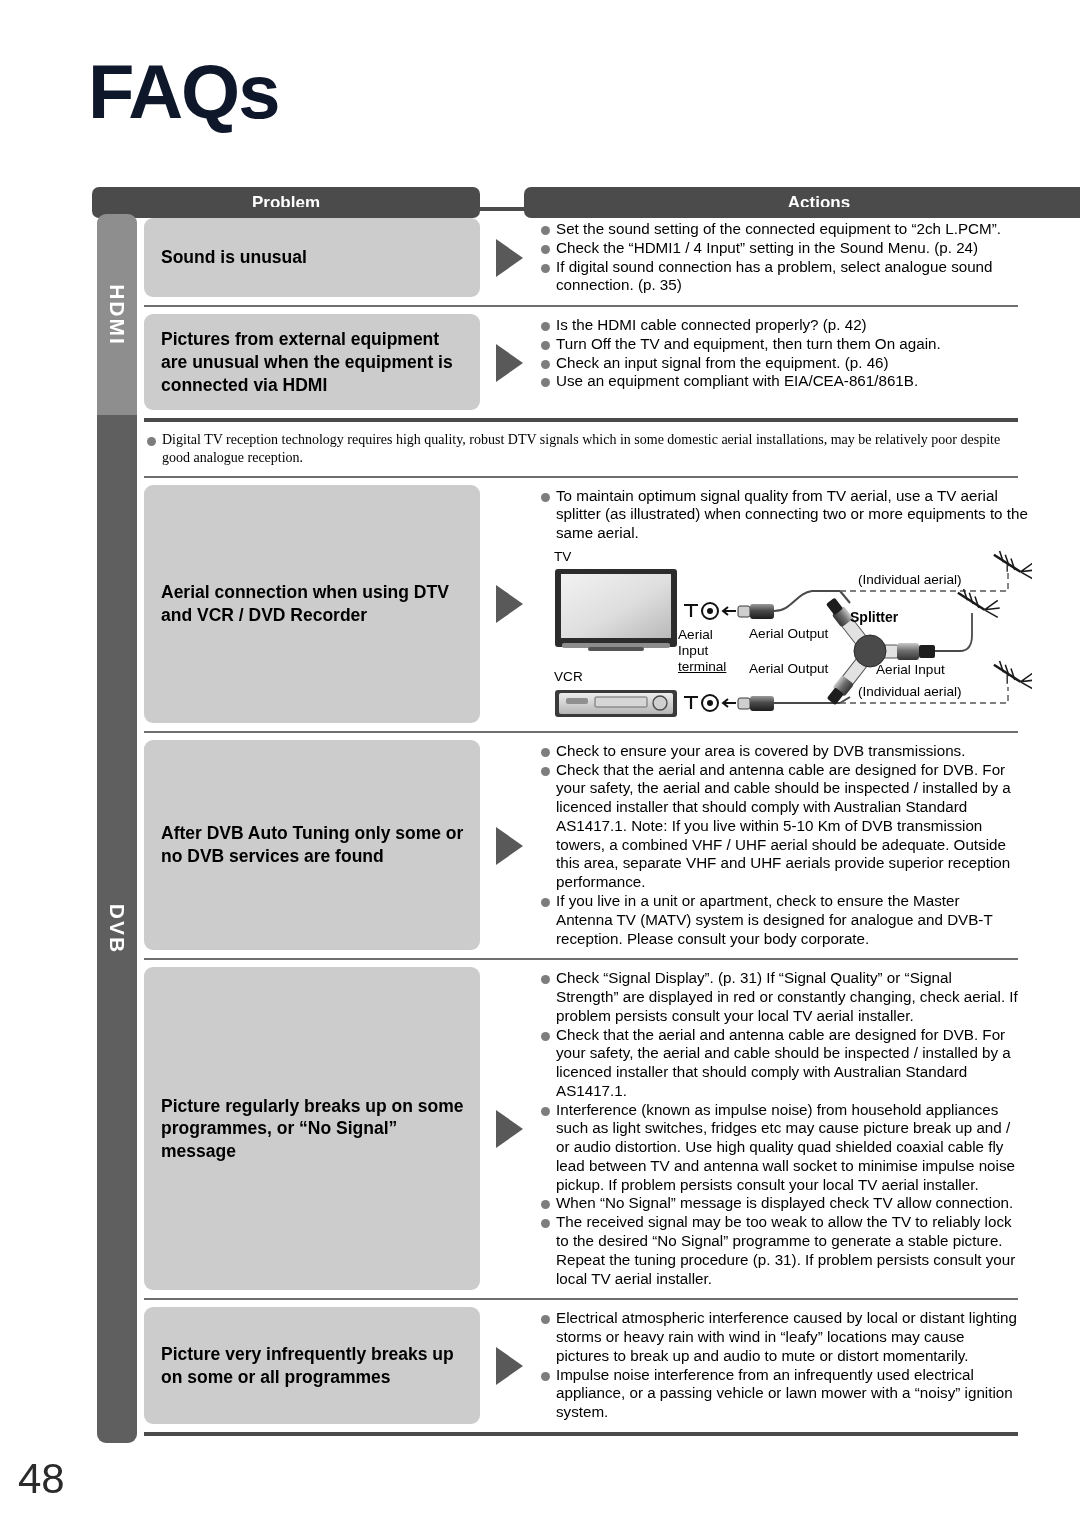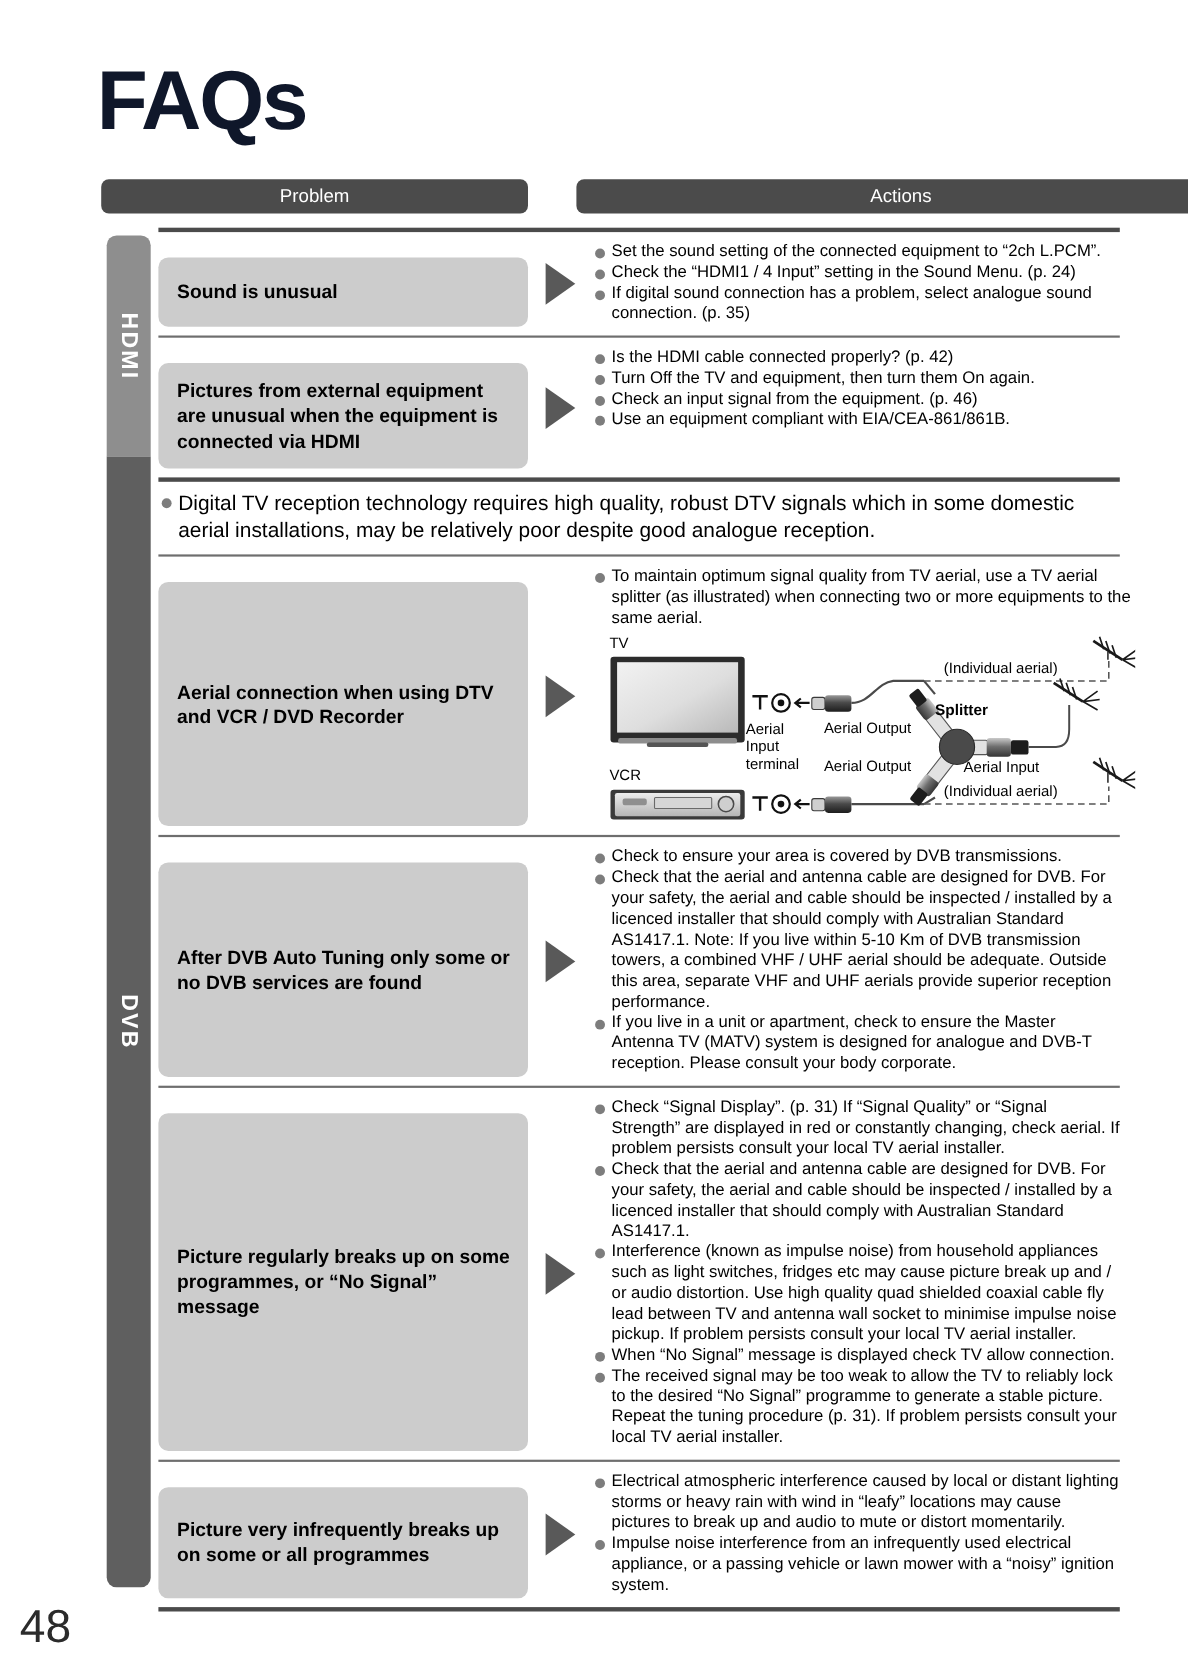--- a/index.html
+++ b/index.html
@@ -24,26 +24,26 @@
     font-size: 76px;
     font-weight: bold;
     color: #0f172a;
     letter-spacing: -2px;
     line-height: 1;
   }
 
   
   .hdr-problem, .hdr-actions {
     position: absolute;
-    top: 163px;
+    top: 187px;
     height: 31px;
     background: #4b4b4b;
     border-radius: 7px;
     color: #fff;
-    font-weight: normal;
+    font-weight: bold;
     font-size: 17px;
     display: flex;
     align-items: center;
     justify-content: center;
   }
   .hdr-problem { left: 92px;  width: 388px; }
   .hdr-actions { left: 524px; width: 590px; text-align: center; }
 
   
   .side-tab {
@@ -93,21 +93,20 @@
   .row {
     display: flex;
     align-items: stretch;
     position: relative;
   }
   .prob-cell {
     width: 336px;
     flex: 0 0 336px;
     position: relative;
     padding: 7px 0 8px 0;
-    margin-top: 16px;
   }
   .prob-box {
     background: #cccccc;
     border-radius: 9px;
     width: 336px;
     box-sizing: border-box;
     padding: 14px 16px 14px 17px;
     font-weight: bold;
     font-size: 17.5px;
     line-height: 1.30;
@@ -148,22 +147,23 @@
     left: 1px;
     top: 6px;
     width: 9px; height: 9px;
     border-radius: 50%;
     background: #7d7d7d;
   }
 
   
   .note-row {
     padding: 9px 0 9px 2px;
-    font-size: 19px;
+    font-size: 14px;
     line-height: 1.26;
+    font-family: Liberation Serif, serif;
   }
 
   
   .diagram-row .act-cell { padding-bottom: 6px; }
   .diagram {
     position: relative;
     width: 492px;
     height: 178px;
     margin-top: 4px;
   }
@@ -373,21 +373,21 @@
             <path d="M8 2 L12 14 M14 6 L18 18 M20 10 L24 22" stroke="#1a1a1a" stroke-width="1.6" fill="none"></path>
             <path d="M30 24 L44 14 M30 24 L46 22 M30 24 L44 32" stroke="#1a1a1a" stroke-width="1.6" fill="none"></path>
             <path d="M16 16 L16 26" stroke="#1a1a1a" stroke-width="1.4" fill="none"></path>
           </g>
         </svg>
 
         <div class="dlabel" style="left:14px; top:2px;">TV</div>
         <div class="dlabel" style="left:14px; top:122px;">VCR</div>
         <div class="dlabel" style="left:138px; top:80px;">Aerial</div>
         <div class="dlabel" style="left:138px; top:96px;">Input</div>
-        <div class="dlabel" style="left:138px; top:112px;">terminal</div>
+        <div class="dlabel" style="left:138px; top:112px;text-decoration:underline;">terminal</div>
         <div class="dlabel" style="left:209px; top:79px;">Aerial Output</div>
         <div class="dlabel" style="left:209px; top:114px;">Aerial Output</div>
         <div class="dlabel bold" style="left:310px; top:62px;">Splitter</div>
         <div class="dlabel" style="left:336px; top:115px;">Aerial Input</div>
         <div class="dlabel" style="left:318px; top:25px;">(Individual aerial)</div>
         <div class="dlabel" style="left:318px; top:137px;">(Individual aerial)</div>
       </div>
     </div>
   </div>
 

